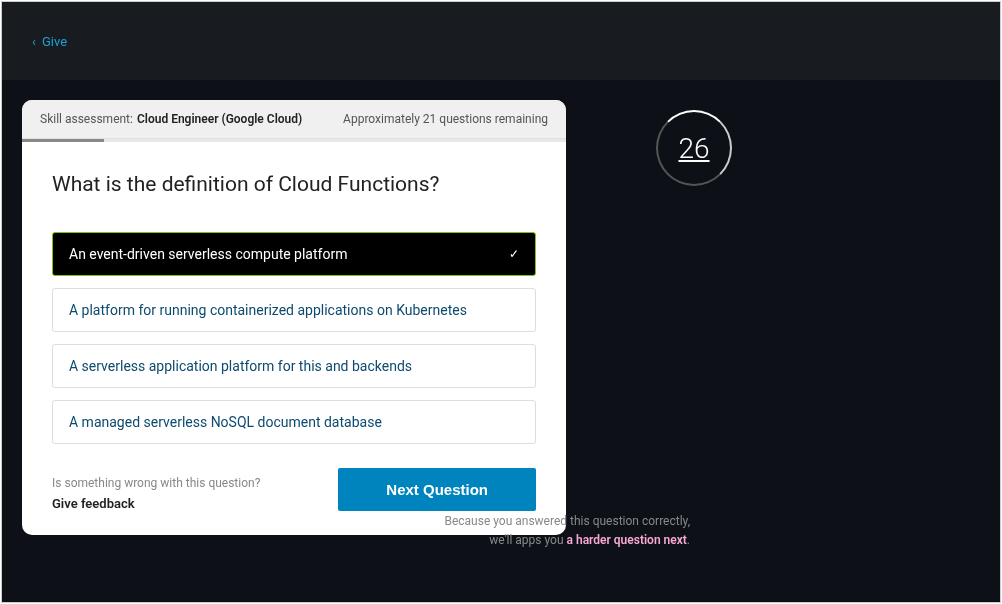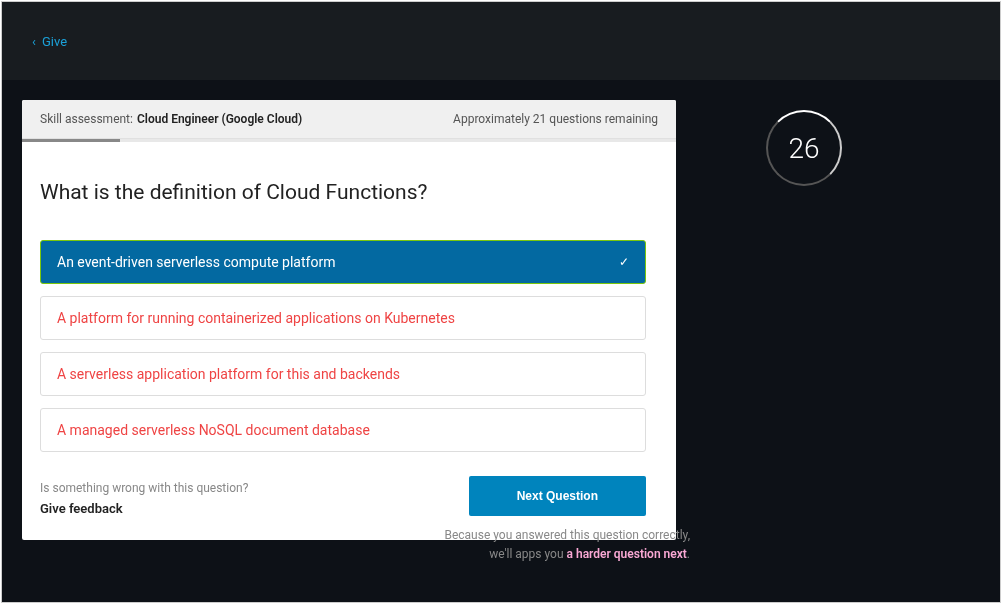--- a/index.html
+++ b/index.html
@@ -81,23 +81,23 @@
       font-size: 13px;
     }
     
     .main-content {
       display: flex;
       padding: 20px 20px 0 20px;
       gap: 50px;
     }
     
     .question-card {
-      width: 654px;
+      width: 544px;
       background: #fff;
-      border-radius: 2px;
+      border-radius: 10px;
       overflow: hidden;
     }
     
     .card-header {
       background: #f0f0f0;
       padding: 12px 18px;
       display: flex;
       justify-content: space-between;
       align-items: center;
       font-size: 12px;
@@ -123,46 +123,45 @@
     
     .progress-fill {
       position: absolute;
       height: 100%;
       width: 15%;
       background: #888;
       left: 0;
     }
     
     .card-body {
-      padding: 30px 30px 24px 18px;
-      margin-top: 8px;
+      padding: 30px 30px 24px 30px;
     }
     
     .question-text {
       font-size: 21px;
       color: #222;
       font-weight: 400;
       margin-bottom: 36px;
     }
     
     .answer-option {
       border: 1px solid #ddd;
       border-radius: 3px;
       padding: 13px 16px;
       margin-bottom: 12px;
       font-size: 14px;
-      color: #ef4444;
+      color: #0c4a6e;
       cursor: pointer;
       display: flex;
       justify-content: space-between;
       align-items: center;
     }
     
     .answer-option.selected {
-      background: #0369a1;
+      background: #000000;
       border-color: #7ac70c;
       color: #fff;
     }
     
     .checkmark {
       color: #fff;
       font-size: 12px;
     }
     
     .card-footer {
@@ -186,21 +185,21 @@
       font-weight: 600;
       cursor: pointer;
       font-size: 13px;
     }
     
     .next-button {
       background: #0084bd;
       color: #fff;
       border: none;
       padding: 13px 48px;
-      font-size: 12px;
+      font-size: 15px;
       font-weight: 600;
       border-radius: 2px;
       cursor: pointer;
     }
     
     .timer-container {
       margin-top: 10px;
       margin-left: 40px;
     }
     
@@ -210,25 +209,26 @@
       border: 2px solid #555;
       border-top-color: #fff;
       border-right-color: #ccc;
       border-radius: 50%;
       display: flex;
       align-items: center;
       justify-content: center;
       color: #fff;
       font-size: 28px;
       font-weight: 300;
+      text-decoration: underline;
     }
     
     .result-message {
       position: absolute;
-      bottom: 38px;
+      bottom: 52px;
       left: 38px;
       width: 650px;
       text-align: right;
       font-size: 12px;
       color: #888;
       line-height: 1.6;
     }
     
     .result-highlight {
       color: #f9a8d4;

